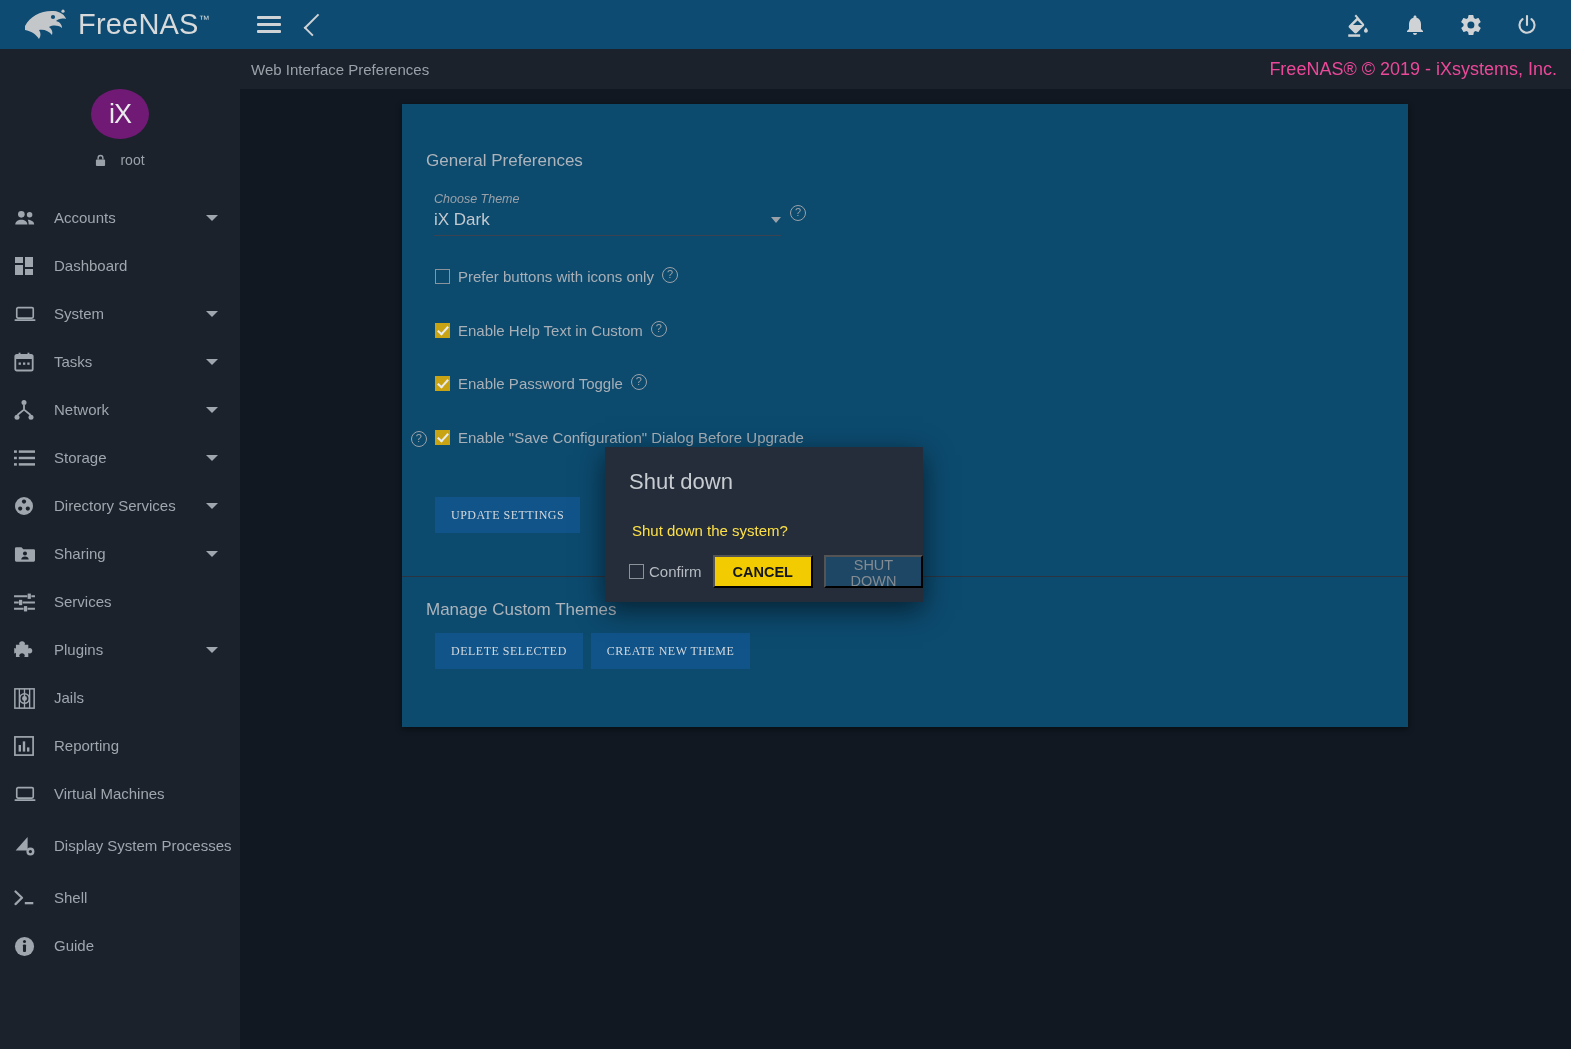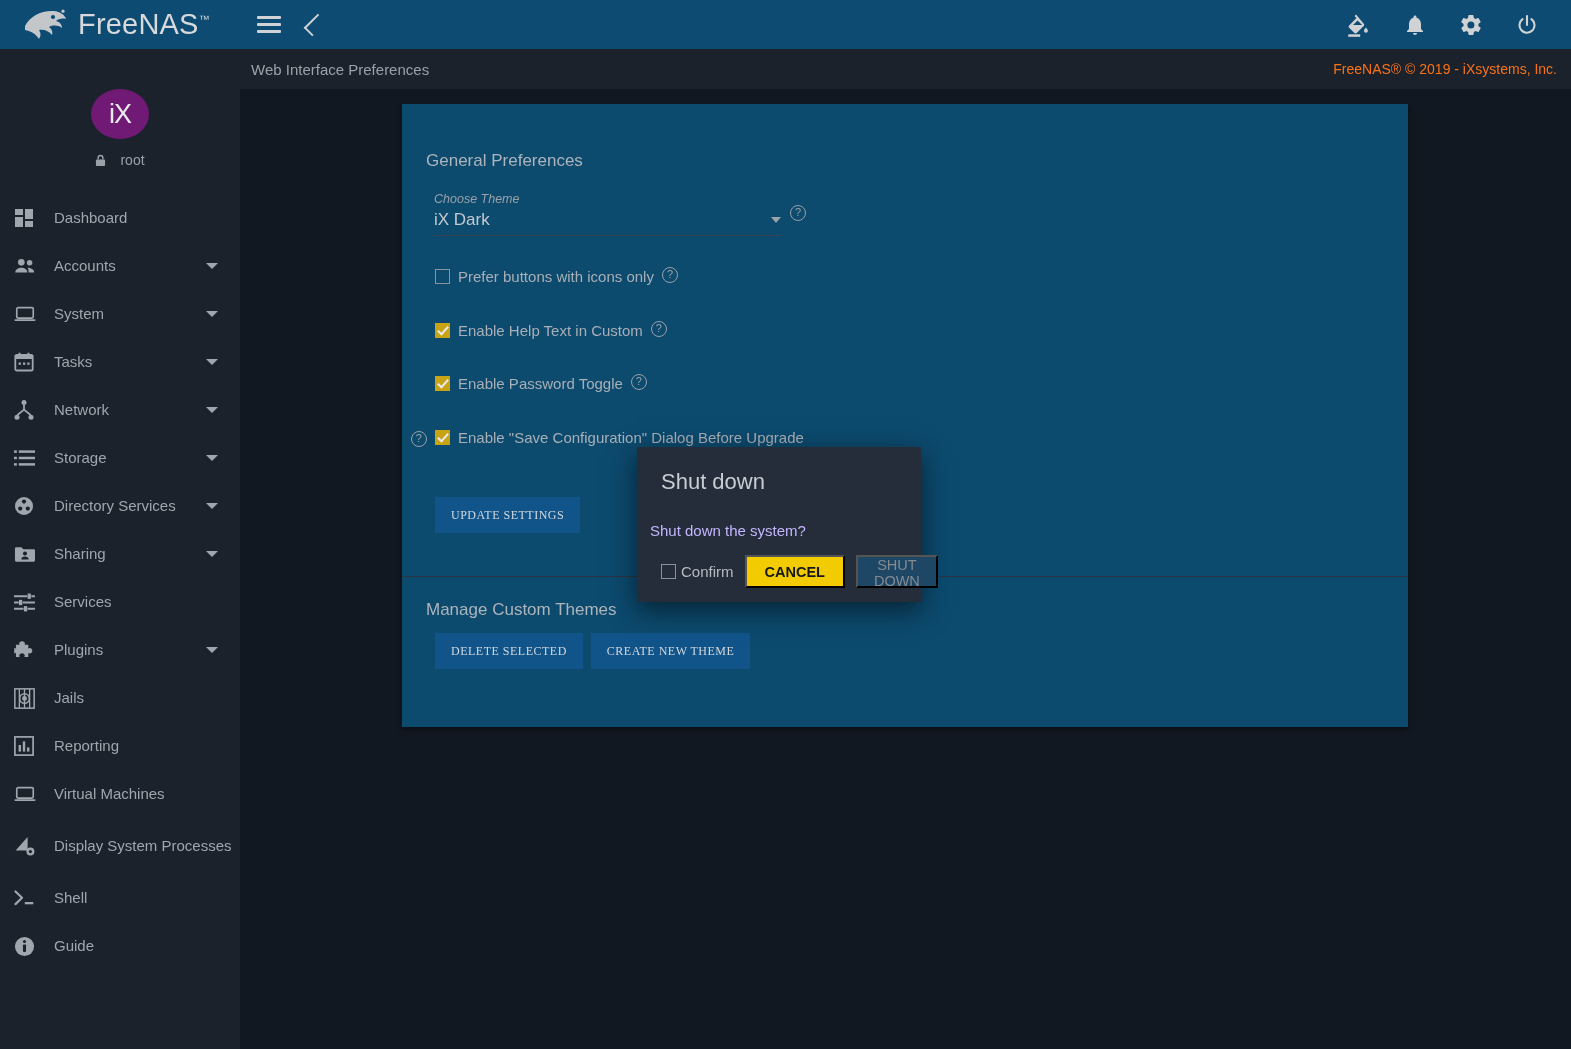--- a/index.html
+++ b/index.html
@@ -66,21 +66,21 @@
     width: 0; height: 0; border-left: 6px solid transparent; border-right: 6px solid transparent;
     border-top: 6px solid #9fa6ad; margin-right: 22px;
   }
 
   
   .crumbbar {
     position: absolute; top: 49px; left: 240px; width: 1331px; height: 40px;
     background: #1b222c; display: flex; align-items: center; padding: 0 14px 0 11px;
   }
   .crumb-title { color: #9aa1a8; font-size: 15px; }
-  .copyright { margin-left: auto; color: #f97316; font-size: 14px; }
+  .copyright { margin-left: auto; color: #ec4899; font-size: 18px; }
 
   
   .content {
     position: absolute; top: 89px; left: 240px; width: 1331px; height: 960px;
     background: #111821;
   }
   .card {
     position: absolute; left: 162px; top: 15px; width: 1006px; height: 623px;
     background: #0c4a6e; box-shadow: 0 2px 6px rgba(0,0,0,.45);
   }
@@ -130,25 +130,25 @@
   .btn {
     border: none; cursor: pointer; font-family: Liberation Serif, serif;
     font-size: 12px; letter-spacing: .5px; height: 36px; padding: 1px 16px;
     background: #11548a; color: #d4d9dd;
   }
   .btn-update { position: absolute; left: 434px; top: 497px; }
   .btn-row { position: absolute; left: 33px; top: 529px; display: flex; gap: 8px; }
 
   
   .dialog {
-    position: absolute; left: 605px; top: 447px; width: 284px; height: 155px;
-    background: #242d39; box-shadow: 0 8px 26px rgba(0,0,0,.55); margin-left: 32px;
+    position: absolute; left: 605px; top: 447px; width: 318px; height: 155px;
+    background: #242d39; box-shadow: 0 8px 26px rgba(0,0,0,.55);
   }
   .dlg-title { position: absolute; left: 24px; top: 22px; color: #c8cdd2; font-size: 22px; font-weight: 300; }
-  .dlg-msg { position: absolute; left: 13px; top: 75px; color: #c4b5fd; font-size: 15px; }
+  .dlg-msg { position: absolute; left: 27px; top: 75px; color: #fde047; font-size: 15px; }
   .dlg-actions { position: absolute; left: 24px; top: 108px; display: flex; align-items: center; gap: 11px; }
   .dlg-confirm { display: flex; align-items: center; gap: 5px; color: #b5bbc1; font-size: 15px; }
   .cb-dlg {
     width: 15px; height: 15px; border: 1.6px solid #8b9299; background: transparent; cursor: pointer;
   }
   .btn-cancel { background: #f2cb00; color: #14181d; font-weight: 700; height: 33px; padding: 0 18px; font-size: 14.5px; }
   .btn-shutdown { background: #1e4765; color: #838b93; height: 33px; padding: 0 16px; font-size: 14.5px; cursor: default; }
 </style>
 </head>
 <body>
@@ -214,41 +214,41 @@
           <path d="M3.4 6V4.2a2.6 2.6 0 0 1 5.2 0V6" stroke="#9aa1a8" stroke-width="1.5" fill="none"></path>
         </svg>
         <span>root</span>
       </div>
     </div>
 
     <div class="nav">
 
       <div class="nav-item">
         <span class="nav-ico">
+          <svg width="22" height="18" viewBox="0 0 24 18">
+              <circle cx="8" cy="5" r="3.6" fill="#9fa6ad"></circle>
+              <circle cx="17" cy="5.4" r="3" fill="#9fa6ad"></circle>
+              <path d="M1.4 16c0-3.3 3-5.2 6.6-5.2s6.6 1.9 6.6 5.2z" fill="#9fa6ad"></path>
+              <path d="M15 11c3 .2 7 1.6 7 5h-6c0-2-.4-3.6-1-5z" fill="#9fa6ad"></path>
+            </svg>
+        </span>
+        <span class="nav-label">Accounts</span>
+        <span class="caret"></span>
+      </div>
+
+      <div class="nav-item">
+        <span class="nav-ico">
           <svg width="20" height="20" viewBox="0 0 20 20">
               <rect x="1" y="1" width="8" height="6" fill="#9fa6ad"></rect>
               <rect x="11" y="1" width="8" height="10" fill="#9fa6ad"></rect>
               <rect x="1" y="9" width="8" height="10" fill="#9fa6ad"></rect>
               <rect x="11" y="13" width="8" height="6" fill="#9fa6ad"></rect>
             </svg>
         </span>
         <span class="nav-label">Dashboard</span>
-      </div>
-
-      <div class="nav-item">
-        <span class="nav-ico">
-          <svg width="22" height="18" viewBox="0 0 24 18">
-              <circle cx="8" cy="5" r="3.6" fill="#9fa6ad"></circle>
-              <circle cx="17" cy="5.4" r="3" fill="#9fa6ad"></circle>
-              <path d="M1.4 16c0-3.3 3-5.2 6.6-5.2s6.6 1.9 6.6 5.2z" fill="#9fa6ad"></path>
-              <path d="M15 11c3 .2 7 1.6 7 5h-6c0-2-.4-3.6-1-5z" fill="#9fa6ad"></path>
-            </svg>
-        </span>
-        <span class="nav-label">Accounts</span>
-        <span class="caret"></span>
       </div>
 
       <div class="nav-item">
         <span class="nav-ico">
           <svg width="22" height="18" viewBox="0 0 24 18">
               <rect x="3" y="2" width="18" height="11.5" rx="1.4" fill="none" stroke="#9fa6ad" stroke-width="1.8"></rect>
               <rect x="0.5" y="14.6" width="23" height="2" rx="1" fill="#9fa6ad"></rect>
             </svg>
         </span>
         <span class="nav-label">System</span>

